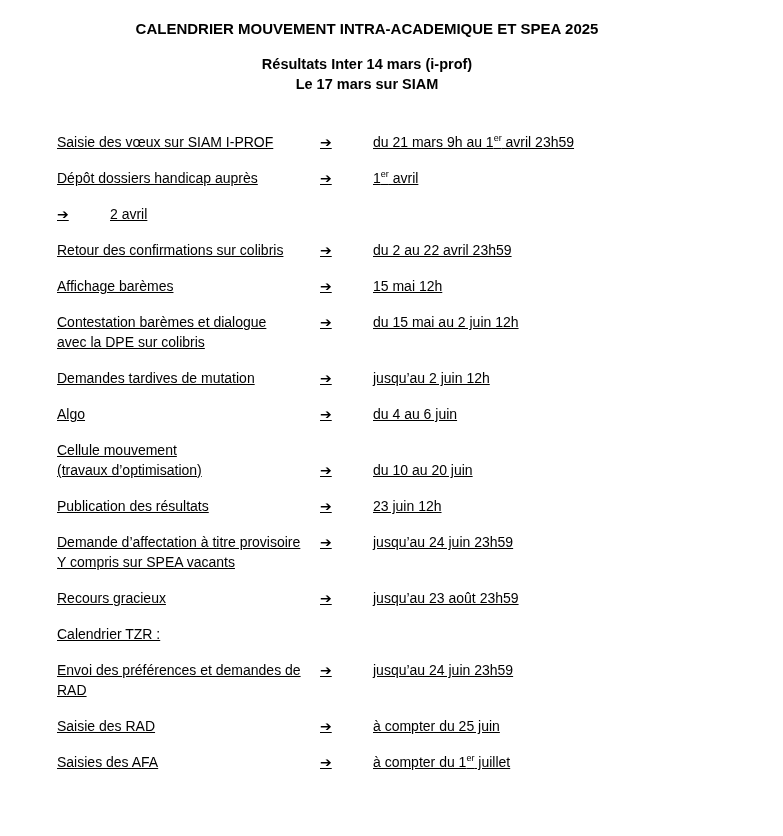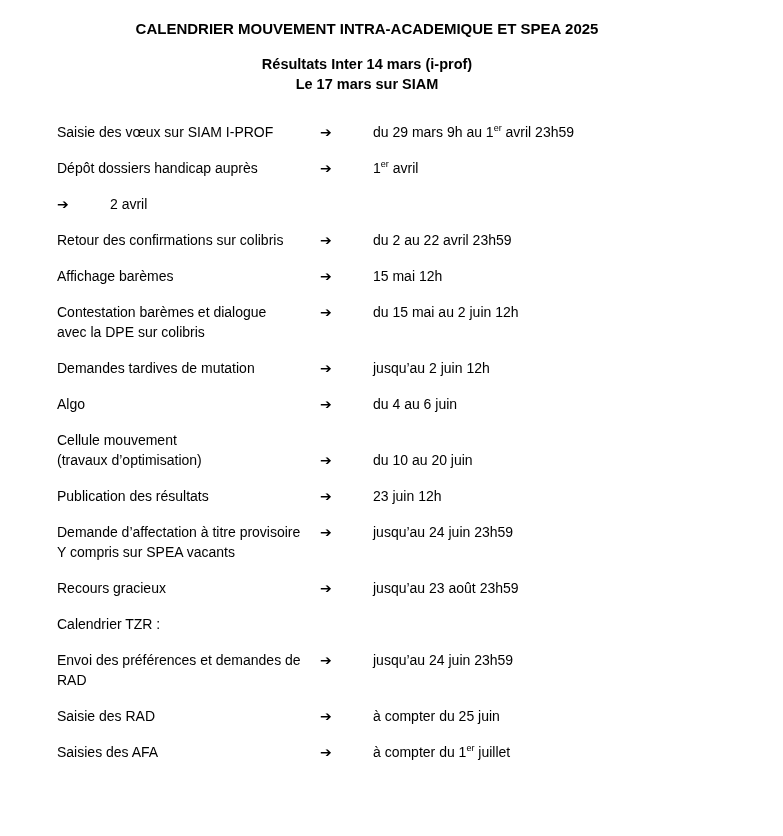--- a/index.html
+++ b/index.html
@@ -27,22 +27,23 @@
     margin: 0;
   }
   .subtitle {
     text-align: center;
     font-weight: bold;
     font-size: 14.5px;
     line-height: 20px;
     margin-top: 16px;
   }
   .rows {
-    margin-top: 28px;
+    margin-top: 38px;
     font-size: 14px;
+    text-decoration: underline;
   }
   .row {
     display: flex;
     align-items: flex-start;
     margin-bottom: 16px;
     line-height: 20px;
   }
   .row.align-end {
     align-items: flex-end;
   }
@@ -77,21 +78,21 @@
     <div>Le 17 mars sur SIAM</div>
   </div>
 
   <div class="rows">
 
     <div class="row">
       <div class="label">
         <div>Saisie des vœux sur SIAM I-PROF</div>
       </div>
       <div class="arrow">➔</div>
-      <div class="date"><span>du 29 mars 9h au 1</span><sup>er</sup><span> avril 23h59</span></div>
+      <div class="date"><span>du 21 mars 9h au 1</span><sup>er</sup><span> avril 23h59</span></div>
     </div>
 
     <div class="row">
       <div class="label">
         <div>Dépôt dossiers handicap auprès</div>
       </div>
       <div class="arrow">➔</div>
       <div class="date"><span>1</span><sup>er</sup><span> avril</span></div>
     </div>
 

